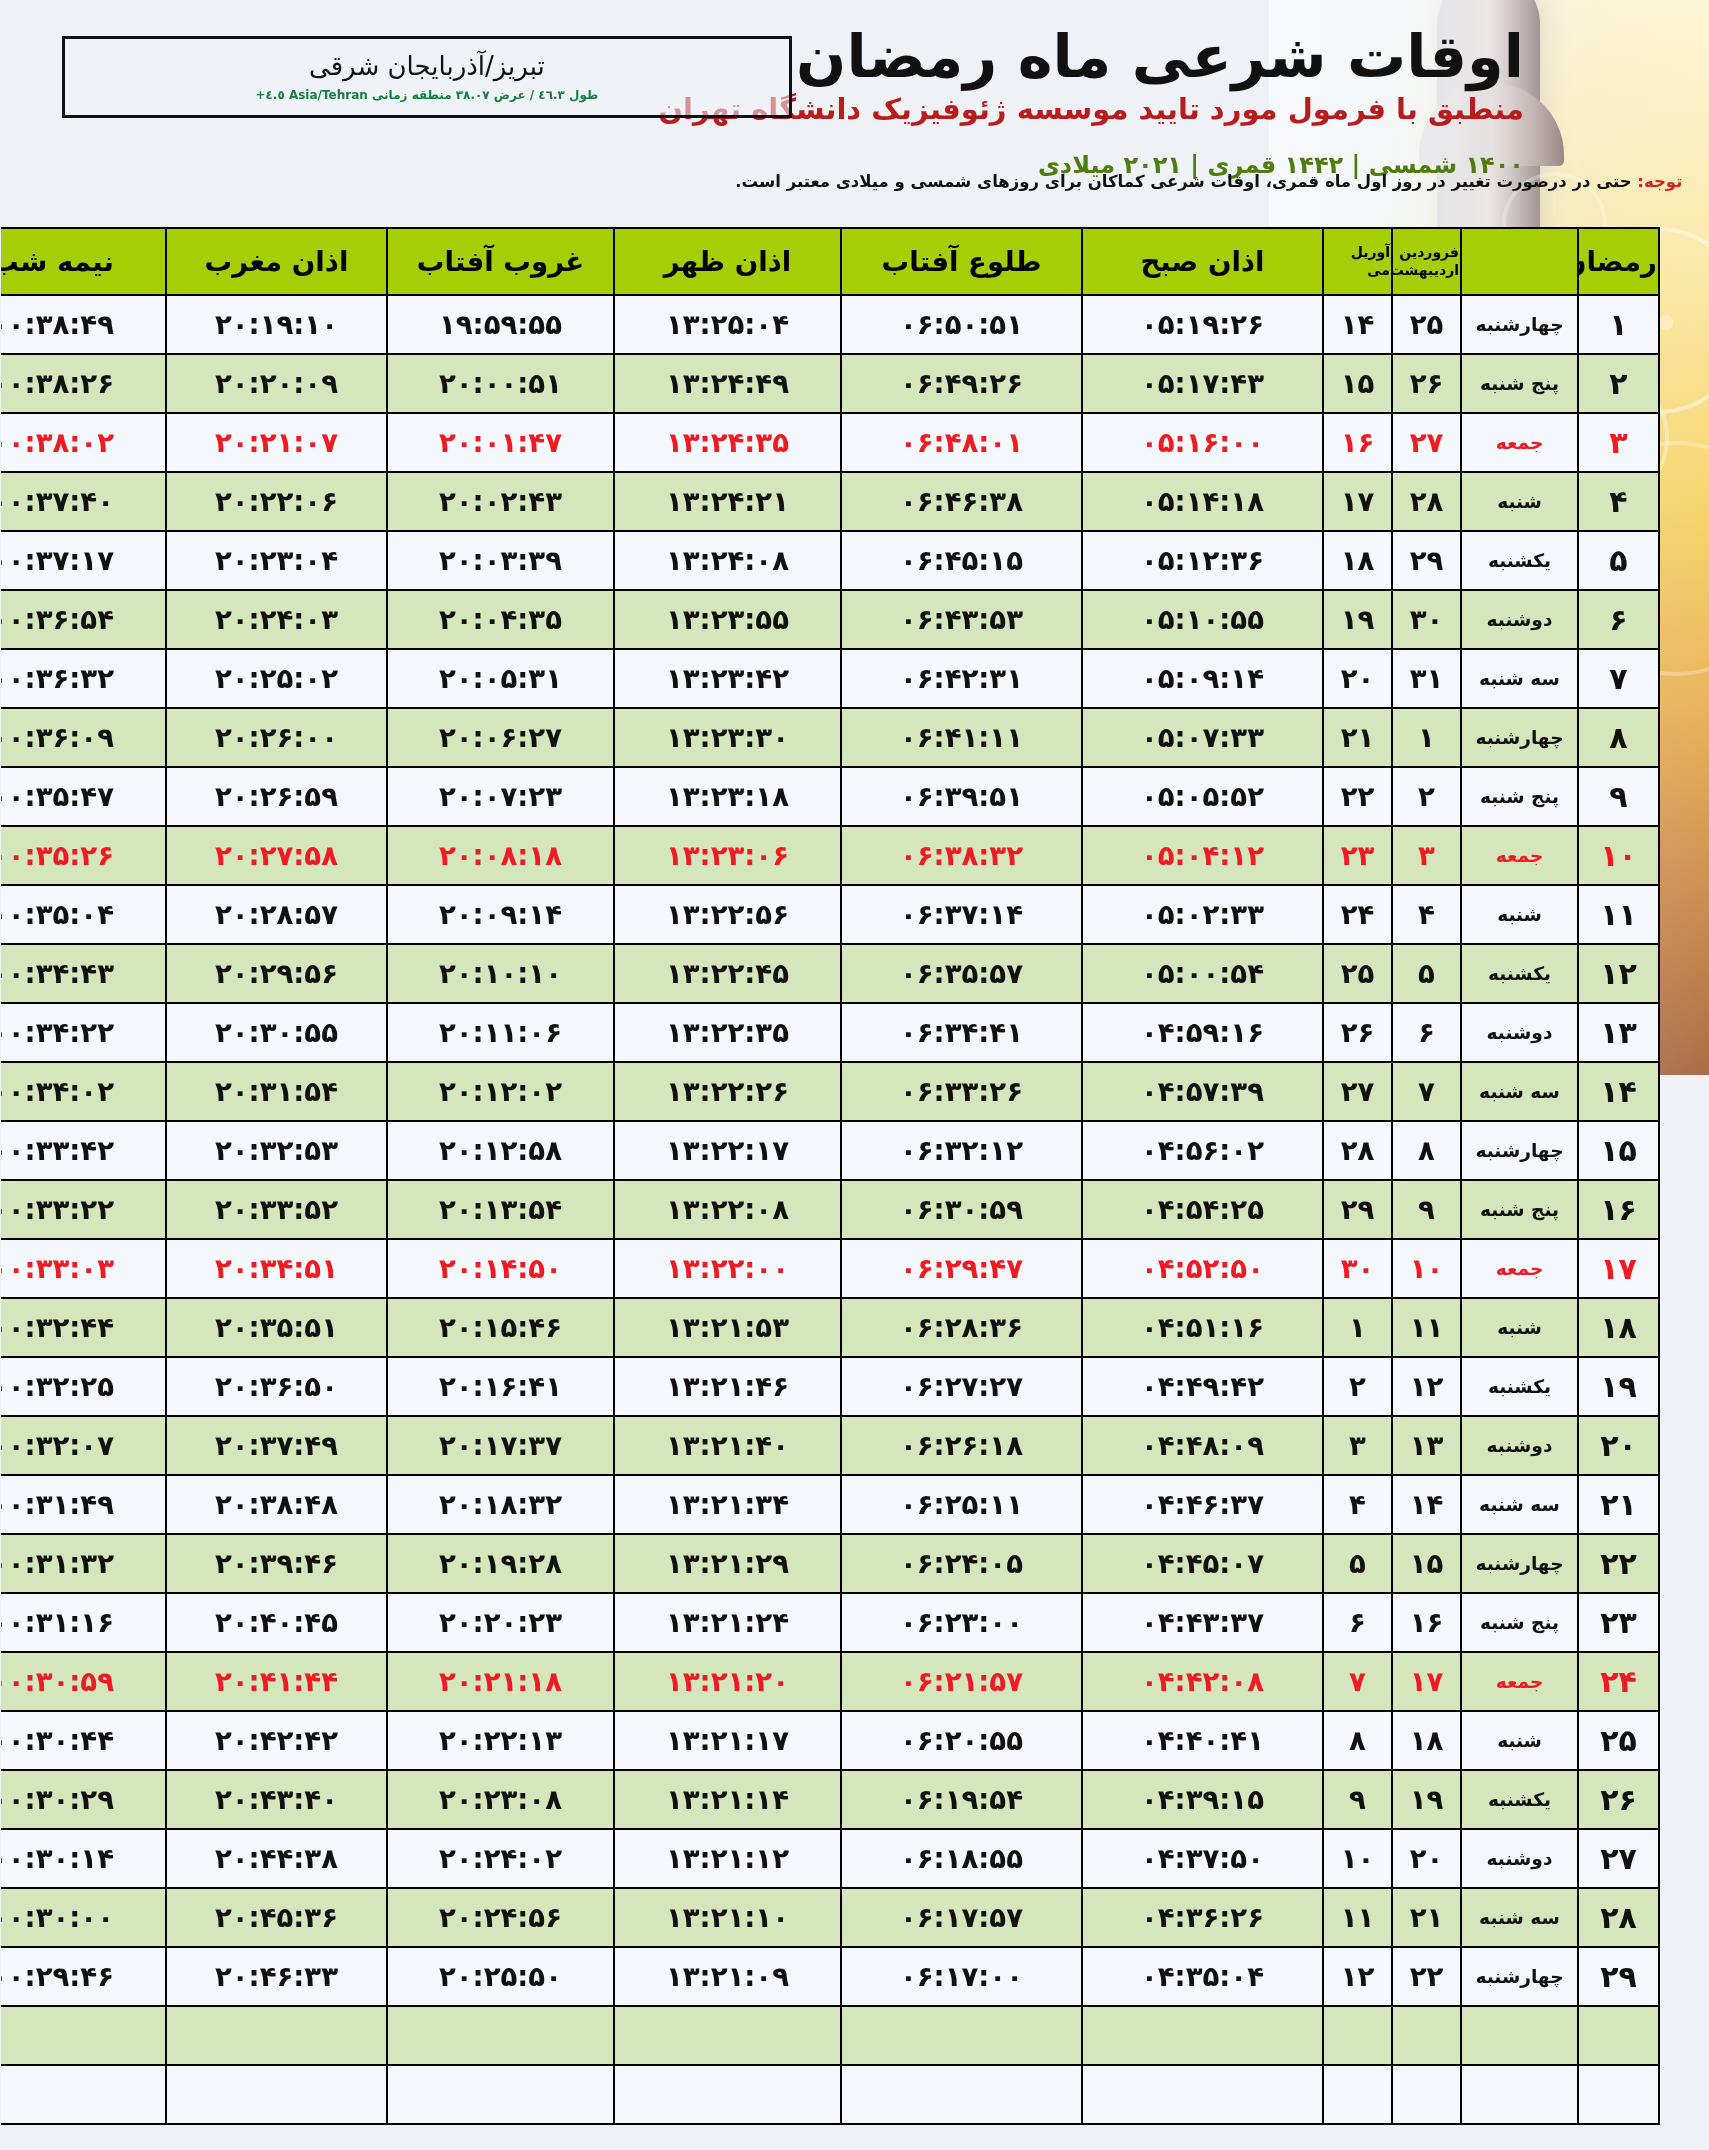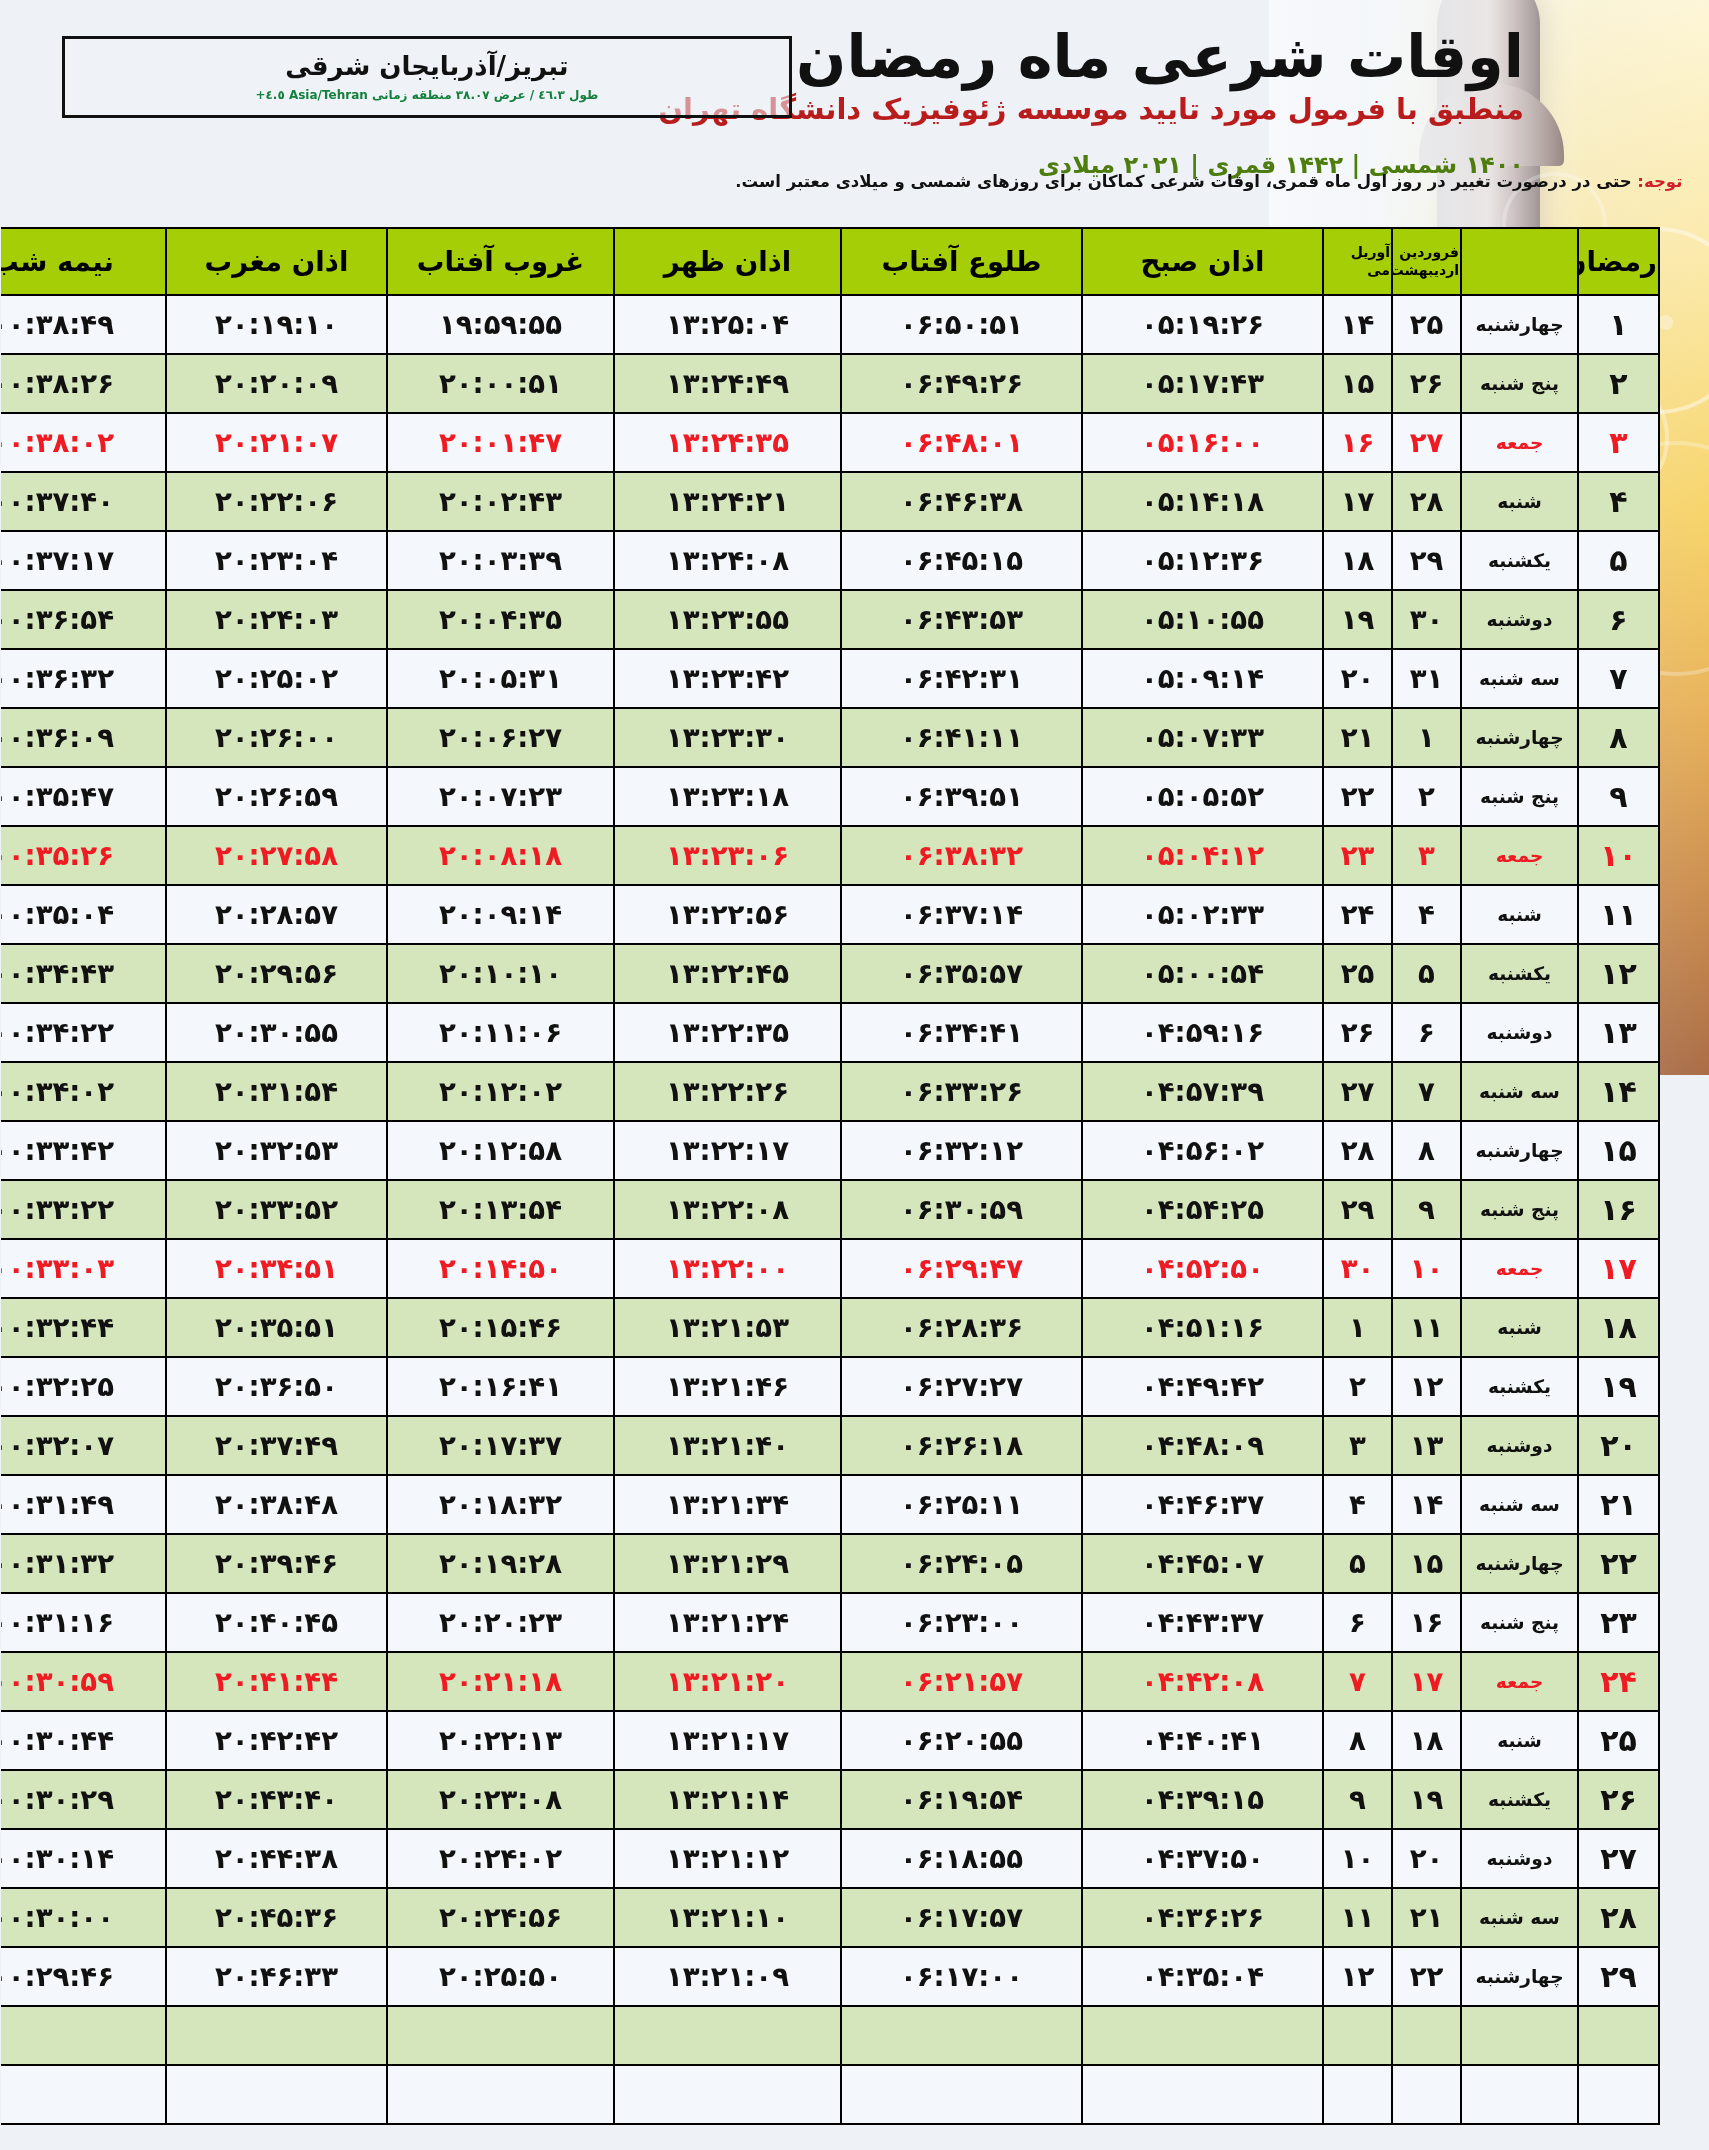--- a/index.html
+++ b/index.html
@@ -55,21 +55,21 @@
   }
   #yearLine{font-size:24px;font-weight:bold;color:#4d7c0f;margin-top:25px;}
 
   
   #cityBox{
     position:absolute;left:62px;top:36px;width:710px;
     border:3.4px solid #111;background:rgba(240,244,249,.55);
     text-align:center;padding:9.7px 6.9px 12.4px;
   }
   #cityName{font-size:36px;font-weight:bold;color:#111;line-height:1.15;}
-  #cityProvince{font-size:26px;font-weight:bold;color:#111;margin-top:2.8px;text-align:center;}
+  #cityProvince{font-size:26px;font-weight:normal;color:#111;margin-top:2.8px;text-align:center;}
   #cityCoords{font-size:12px;font-weight:bold;color:#15803d;margin-top:6.9px;direction:rtl;}
 
   #noteLine{
     position:absolute;left:0;right:27.6px;top:172px;text-align:right;
     font-size:16.5px;font-weight:bold;color:#111;padding-left:57px;
   }
   #noteLine .nlabel{color:#d2202a;}
 
   
   #tableWrap{position:absolute;left:54px;top:227px;width:1606px;}

